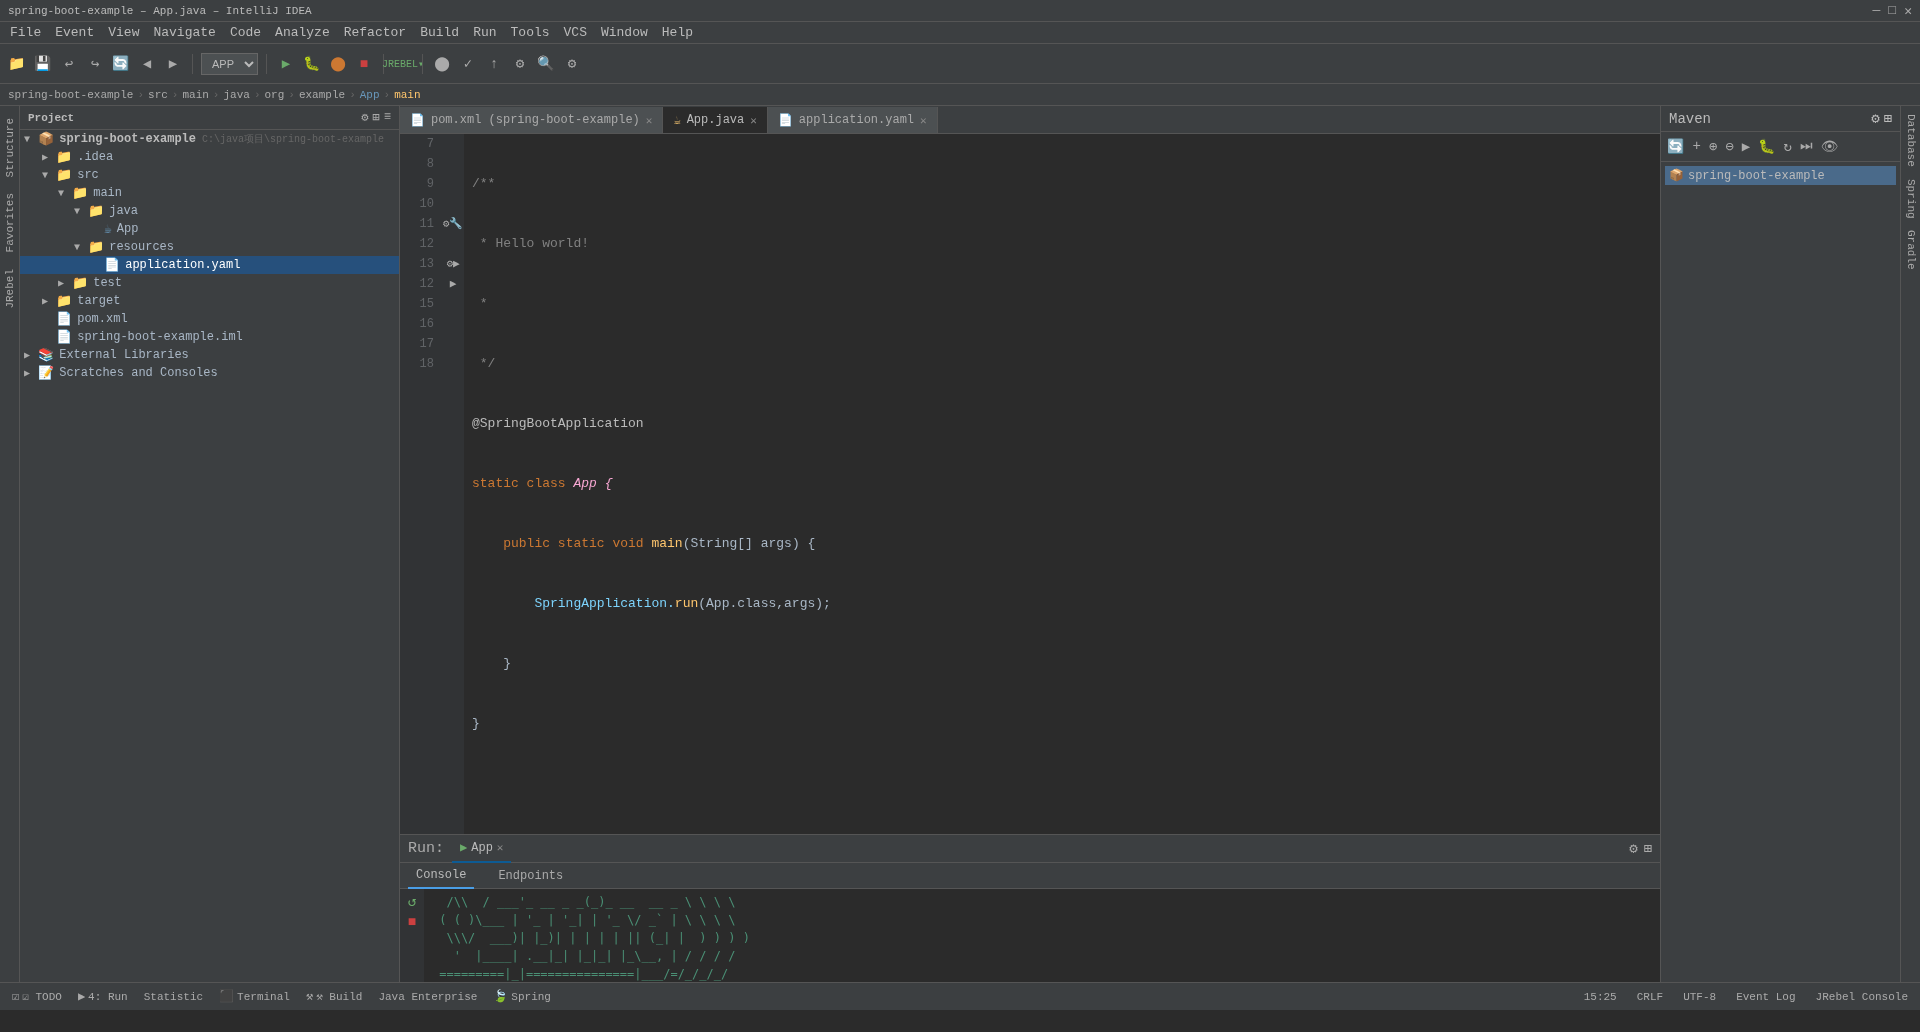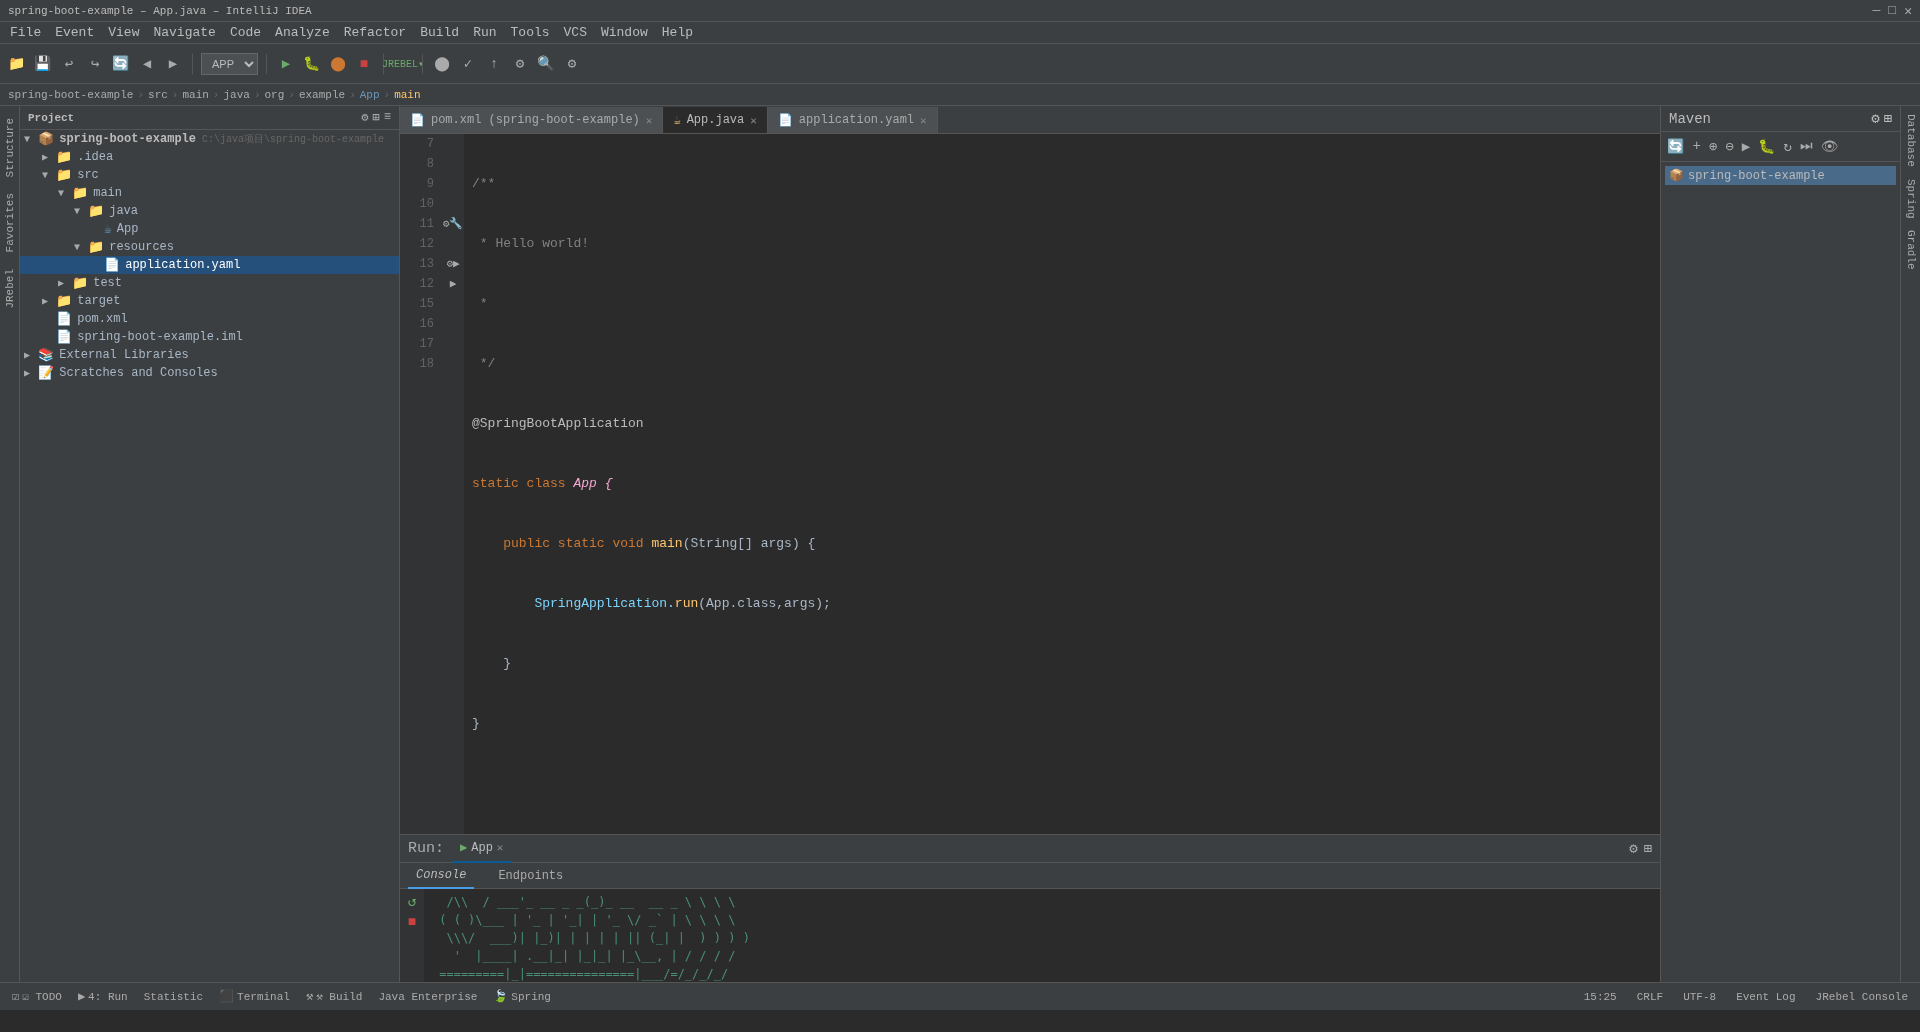--- a/index.html
+++ b/index.html
@@ -705,21 +705,21 @@
           <span>App</span>
           <span class="bottom-tab-close">✕</span>
         </div>
         <div class="bottom-panel-icons">
           <span>⚙</span>
           <span>⊞</span>
         </div>
       </div>
 
       <div style="height:26px; background:#3c3f41; display:flex; align-items:center; padding:0 8px; gap:16px; border-bottom:1px solid #555;">
-        <div class="bottom-tab active" style="height:26px; border-bottom:2px solid #4a9ee6;font-style:italic;">
+        <div class="bottom-tab active" style="height:26px; border-bottom:2px solid #4a9ee6;">
           <span>Console</span>
         </div>
         <div class="bottom-tab" style="height:22px;">
           <span>Endpoints</span>
         </div>
       </div>
 
       <div id="console-content">
 
         <div id="console-left-icons">

